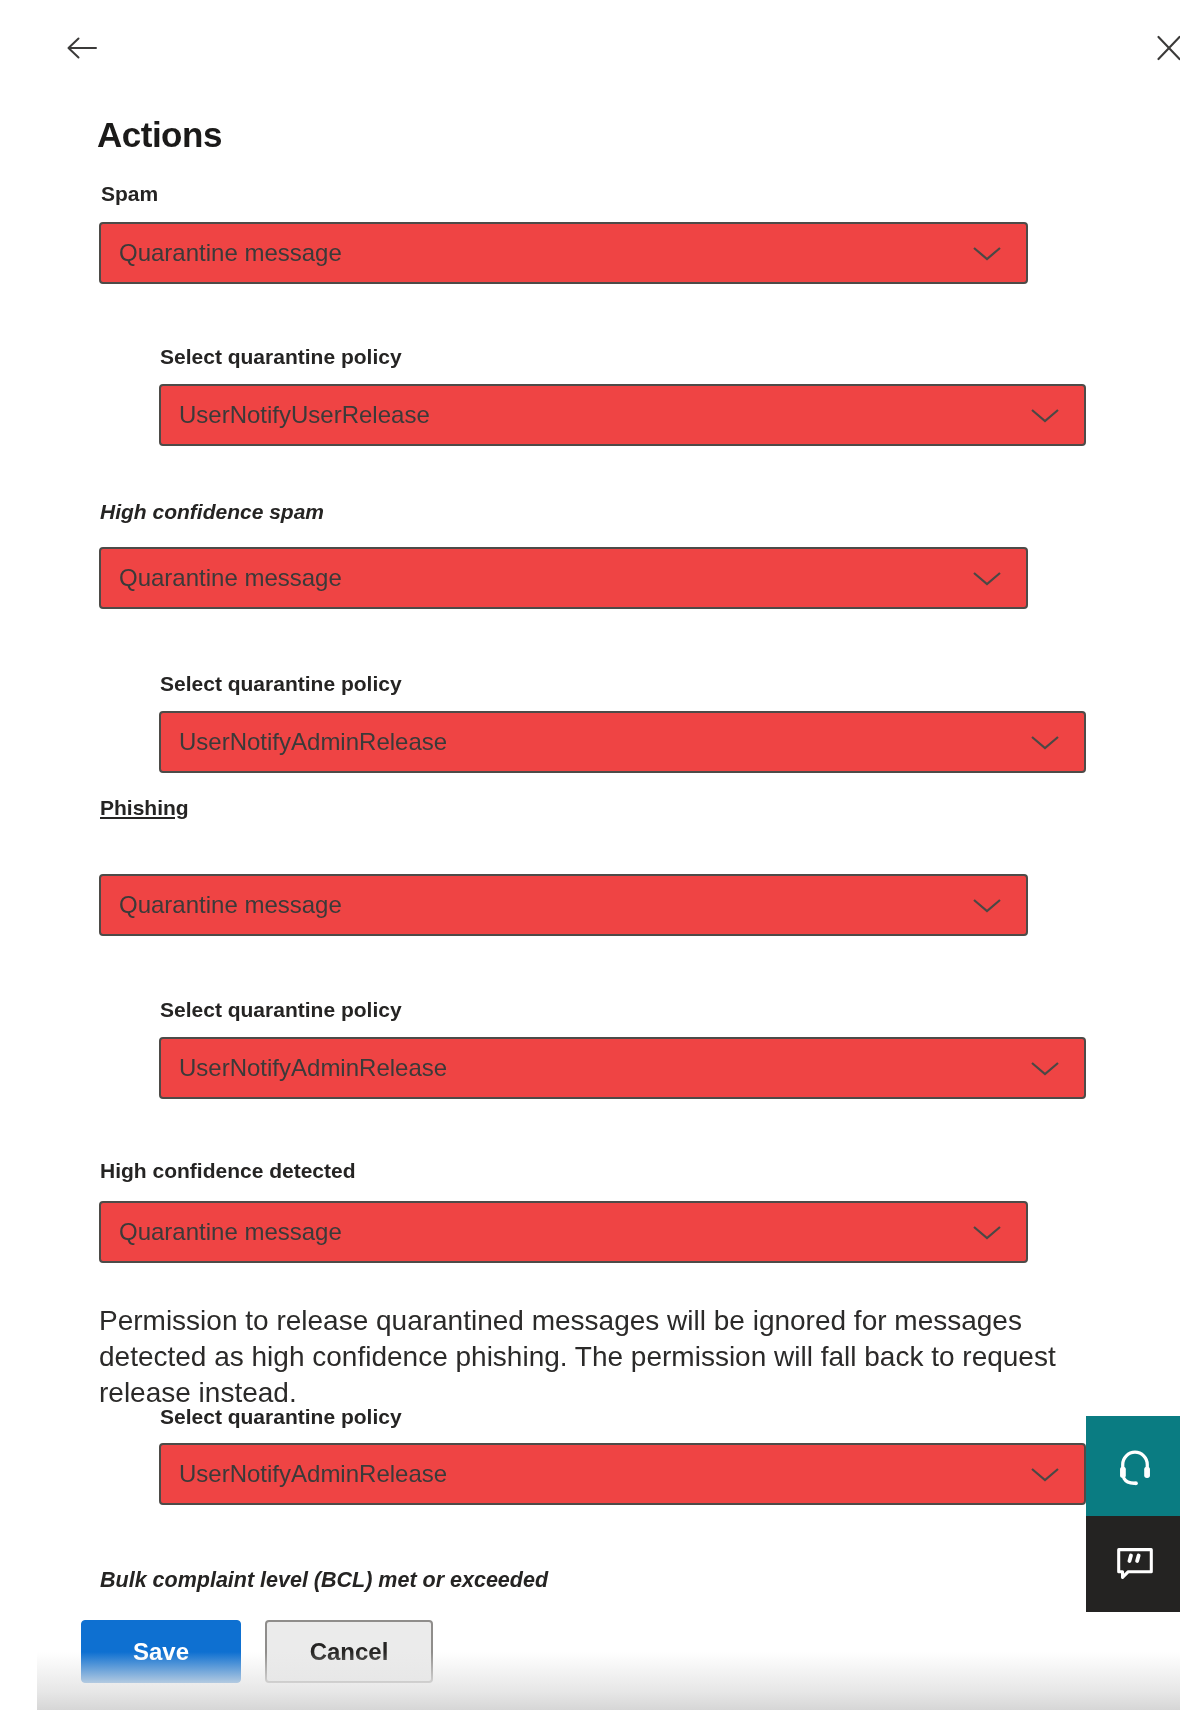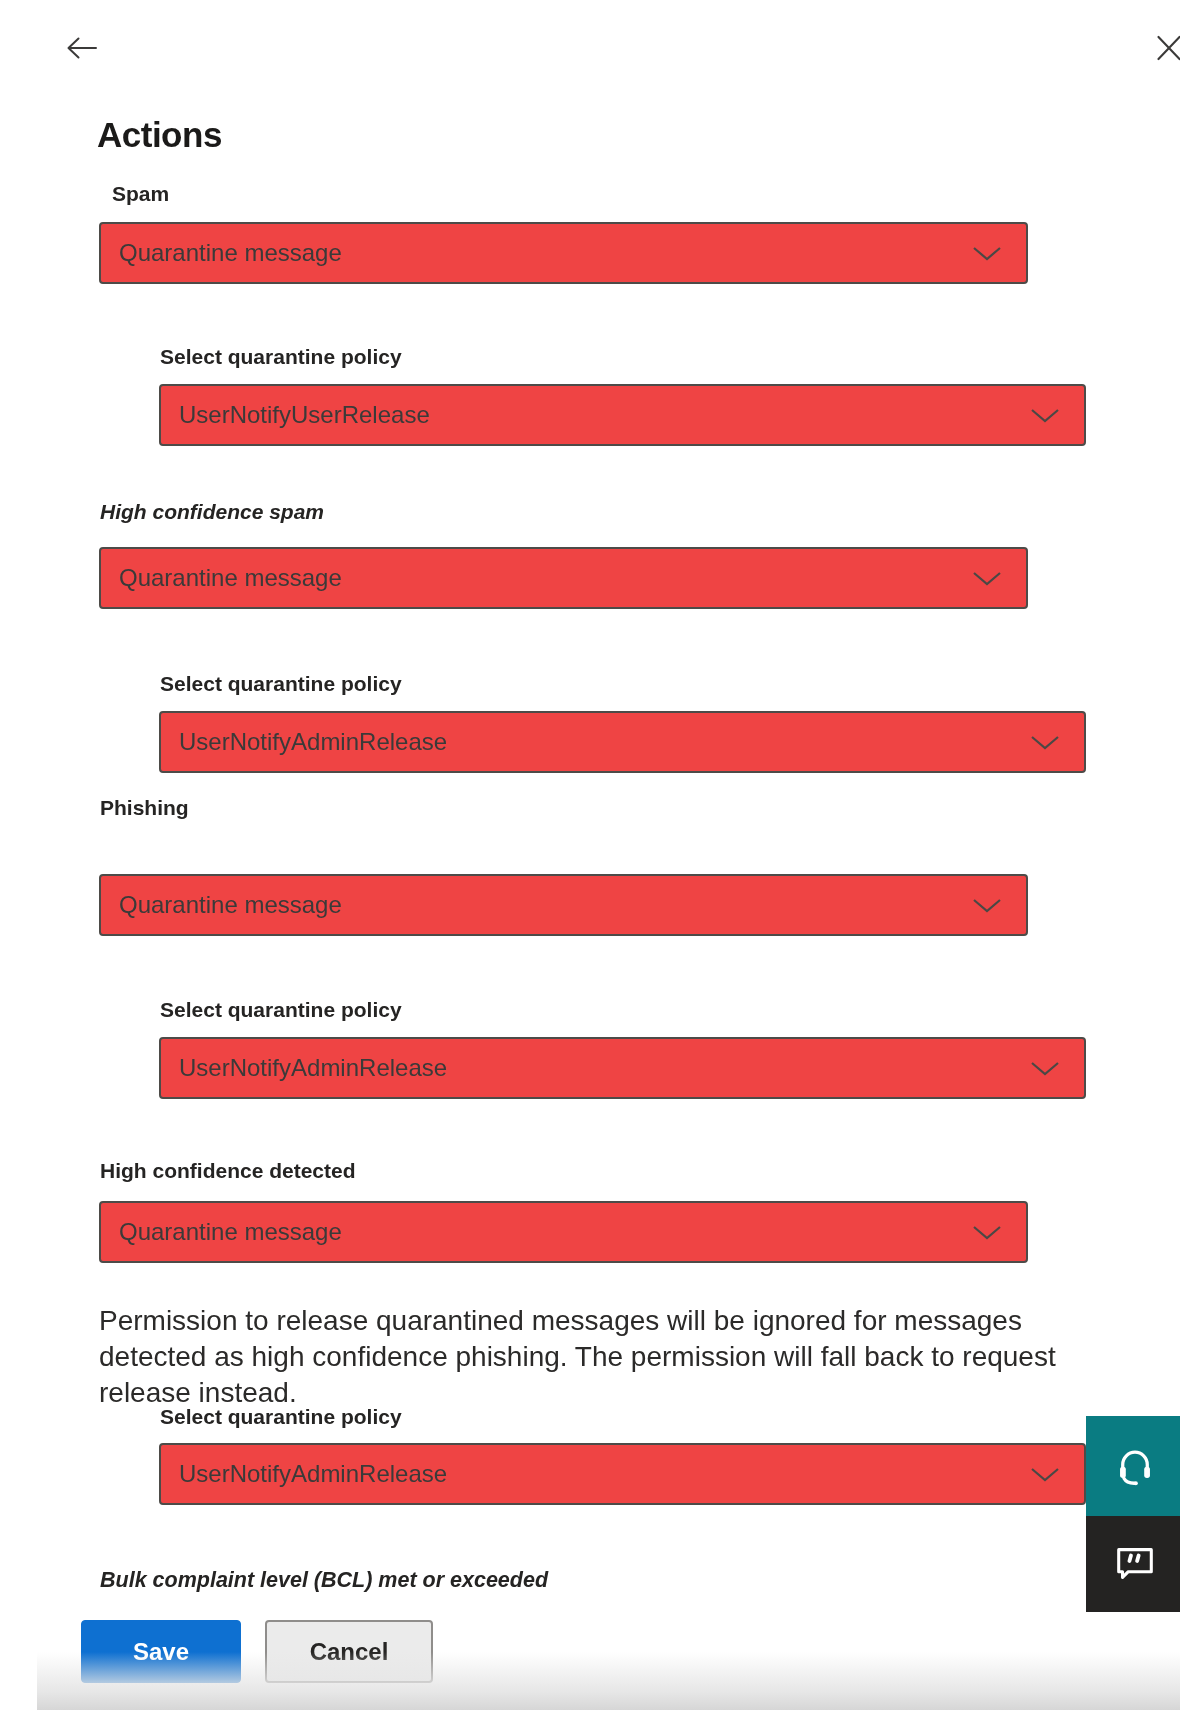--- a/index.html
+++ b/index.html
@@ -51,21 +51,21 @@
   <button class="icon-btn" style="left:1116px;top:32px;width:32px;height:32px;">
     <span>
       <svg width="28" height="28" viewBox="0 0 24 24" fill="none">
         <path d="M3 2.5 L21 21.5 M21 2.5 L3 21.5" stroke="#3b3a39" stroke-width="1.8" stroke-linecap="round"></path>
       </svg>
     </span>
   </button>
 
   <h1 class="page-title">Actions</h1>
 
-  <div class="field-label" style="left:75px;top:182px;text-align:center;">Spam</div>
+  <div class="field-label" style="left:64px;top:182px;text-align:center;">Spam</div>
   <div class="dropdown dd-main" style="top:222px;" role="combobox">
     <span class="value">Quarantine message</span>
     <span class="chev">
       <svg width="30" height="16" viewBox="0 0 30 16" fill="none">
           <path d="M2 2 L15 13 L28 2" stroke="#4a4845" stroke-width="2.2" fill="none"></path>
         </svg>
     </span>
   </div>
 
   <div class="field-label" style="left:123px;top:345px;">Select quarantine policy</div>
@@ -91,21 +91,21 @@
   <div class="field-label" style="left:123px;top:672px;">Select quarantine policy</div>
   <div class="dropdown dd-indent" style="top:711px;" role="combobox">
     <span class="value">UserNotifyAdminRelease</span>
     <span class="chev">
       <svg width="30" height="16" viewBox="0 0 30 16" fill="none">
           <path d="M2 2 L15 13 L28 2" stroke="#4a4845" stroke-width="2.2" fill="none"></path>
         </svg>
     </span>
   </div>
 
-  <div class="field-label" style="left:63px;top:796px;">Phishing</div>
+  <div class="field-label" style="left:63px;top:796px;text-decoration:underline;">Phishing</div>
   <div class="dropdown dd-main" style="top:874px;" role="combobox">
     <span class="value">Quarantine message</span>
     <span class="chev">
       <svg width="30" height="16" viewBox="0 0 30 16" fill="none">
           <path d="M2 2 L15 13 L28 2" stroke="#4a4845" stroke-width="2.2" fill="none"></path>
         </svg>
     </span>
   </div>
 
   <div class="field-label" style="left:123px;top:998px;">Select quarantine policy</div>

